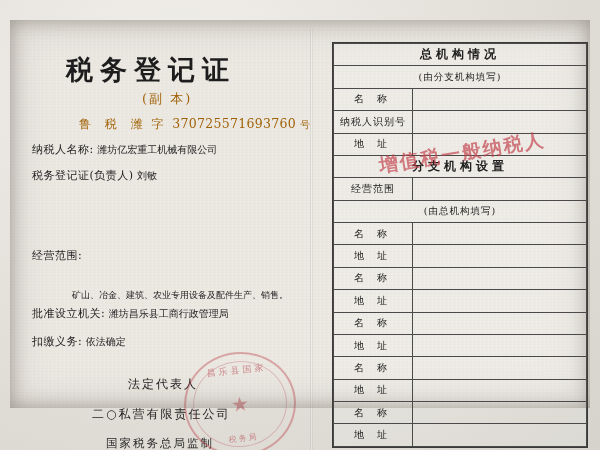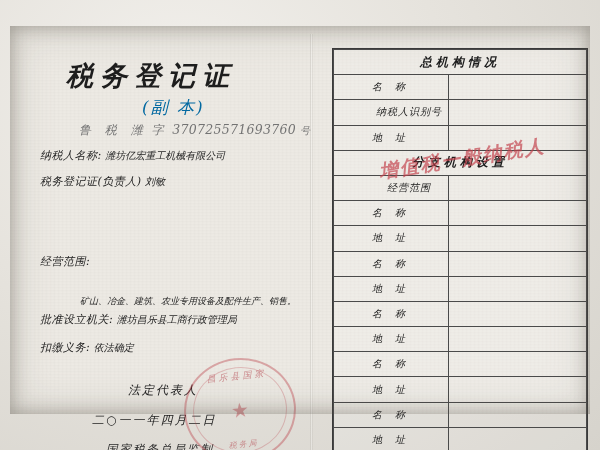--- a/index.html
+++ b/index.html
@@ -11,24 +11,23 @@
   }
   .page{
     position:relative;
     width:600px;height:450px;
     background:
       radial-gradient(ellipse at 30% 20%, #f2f0ec 0%, #e6e3dd 45%, #d6d3cc 100%);
   }
   
   .sheet{
     position:absolute;
-    left:10px;top:26px;width:580px;height:388px;
+    left:10px;top:20px;width:580px;height:388px;
     background:#efece6;
     box-shadow:inset 0 0 40px rgba(150,145,135,.35);
-    font-style:italic;
   }
   
   .fold{
     position:absolute;left:300px;top:8px;width:3px;height:434px;
     background:linear-gradient(to right,rgba(120,115,105,.22),rgba(255,255,255,.25),rgba(120,115,105,.18));
   }
   .grain{
     position:absolute;inset:0;
     background-image:
        repeating-linear-gradient(0deg,rgba(0,0,0,.022) 0px,rgba(0,0,0,0) 2px,rgba(0,0,0,.018) 3px),
@@ -43,31 +42,31 @@
   .title{
     position:absolute;left:42px;top:18px;
     font-family:"DejaVu Serif","Liberation Serif",serif;
     font-size:27px;font-weight:bold;letter-spacing:7px;
     color:#1d1d1d;
     white-space:nowrap;
   }
   .subtitle{
     position:absolute;left:118px;top:56px;
     font-family:"DejaVu Serif","Liberation Serif",serif;
-    font-size:17px;letter-spacing:2px;color:#0369a1;
+    font-size:13px;letter-spacing:2px;color:#a16207;
   }
   .numline{
     position:absolute;left:55px;top:82px;width:220px;
-    font-size:12px;color:#737373;white-space:nowrap;text-align:center;
+    font-size:12px;color:#a16207;white-space:nowrap;text-align:center;
   }
   .numline .lbl{letter-spacing:5px;font-family:"DejaVu Serif","Liberation Serif",serif;}
   .numline .num{font-family:"DejaVu Serif","Liberation Serif",serif;font-size:12.5px;letter-spacing:.3px;}
   .numline .suffix{font-size:10px;}
 
-  .row{position:absolute;left:8px;width:280px;font-size:11px;color:#1e1e1e;white-space:nowrap;margin-left:8px;}
+  .row{position:absolute;left:8px;width:280px;font-size:11px;color:#1e1e1e;white-space:nowrap;}
   .row .k{font-family:"DejaVu Serif","Liberation Serif",serif;letter-spacing:.5px;}
   .row .v{font-family:"DejaVu Sans","Liberation Sans",sans-serif;font-size:10px;color:#242424;}
   .row .vs{font-size:9px;}
 
   .r1{top:108px;}
   .r2{top:134px;}
   .r3{top:158px;}
   .r4{top:186px;}
   .r5{top:214px;}
   .r6b{top:254px;left:48px;}
@@ -130,21 +129,21 @@
   }
   td.hdr{
     border:1px solid #4a4a4a;
     font-size:12px;font-weight:bold;letter-spacing:4px;
     height:24px;
   }
   td.hdr2{
     font-size:9.5px;letter-spacing:1px;height:19px;border-top:none;
   }
   td.lab{width:78px;letter-spacing:5px;}
-  td.lab.tight{letter-spacing:1px;padding-left:36px;}
+  td.lab.tight{letter-spacing:1px;}
   td.val{}
   
   .watermark{
     position:absolute;left:330px;top:104px;width:244px;height:56px;
     transform:rotate(-9deg);
     color:rgba(195,65,75,.68);
     font-family:"DejaVu Serif","Liberation Serif",serif;
     font-size:19px;font-weight:bold;letter-spacing:2px;
     text-align:center;line-height:56px;
     white-space:nowrap;
@@ -197,56 +196,62 @@
         <span class="k">批准设立机关:</span>
         <span class="v">潍坊昌乐县工商行政管理局</span>
       </div>
 
       <div class="row r8">
         <span class="k">扣缴义务:</span>
         <span class="v">依法确定</span>
       </div>
 
       <div class="issuer">法定代表人</div>
-      <div class="dateline">二○一一年四月二日</div>
+      <div class="dateline">二○私营有限责任公司</div>
       <div class="footer">国家税务总局监制</div>
 
       <div class="seal">
         <div class="inner"></div>
         <div class="arc">昌乐县国家</div>
         <div class="star">★</div>
         <div class="arcb">税务局</div>
       </div>
     </div>
 
     <div class="right">
       <table class="grid">
         <tbody>
             <tr>
           <td class="hdr" colspan="2">总机构情况</td>
         </tr>
         <tr>
+          <td class="hdr2" colspan="2">(由分支机构填写)</td>
+        </tr>
+        <tr>
           <td class="lab">名      称</td>
           <td class="val"></td>
         </tr>
         <tr>
           <td class="lab tight">纳税人识别号</td>
           <td class="val"></td>
         </tr>
         <tr>
           <td class="lab">地      址</td>
           <td class="val"></td>
         </tr>
         <tr>
           <td class="hdr" colspan="2">分支机构设置</td>
         </tr>
 
         <tr>
           <td class="lab tight">经营范围</td>
           <td class="val"></td>
+        </tr>
+        <tr>
+          <td class="hdr2" colspan="2">(由总机构填写)</td>
         </tr>
 
         <tr>
           <td class="lab">名      称</td>
           <td class="val"></td>
         </tr>
         <tr>
           <td class="lab">地      址</td>
           <td class="val"></td>
         </tr>

